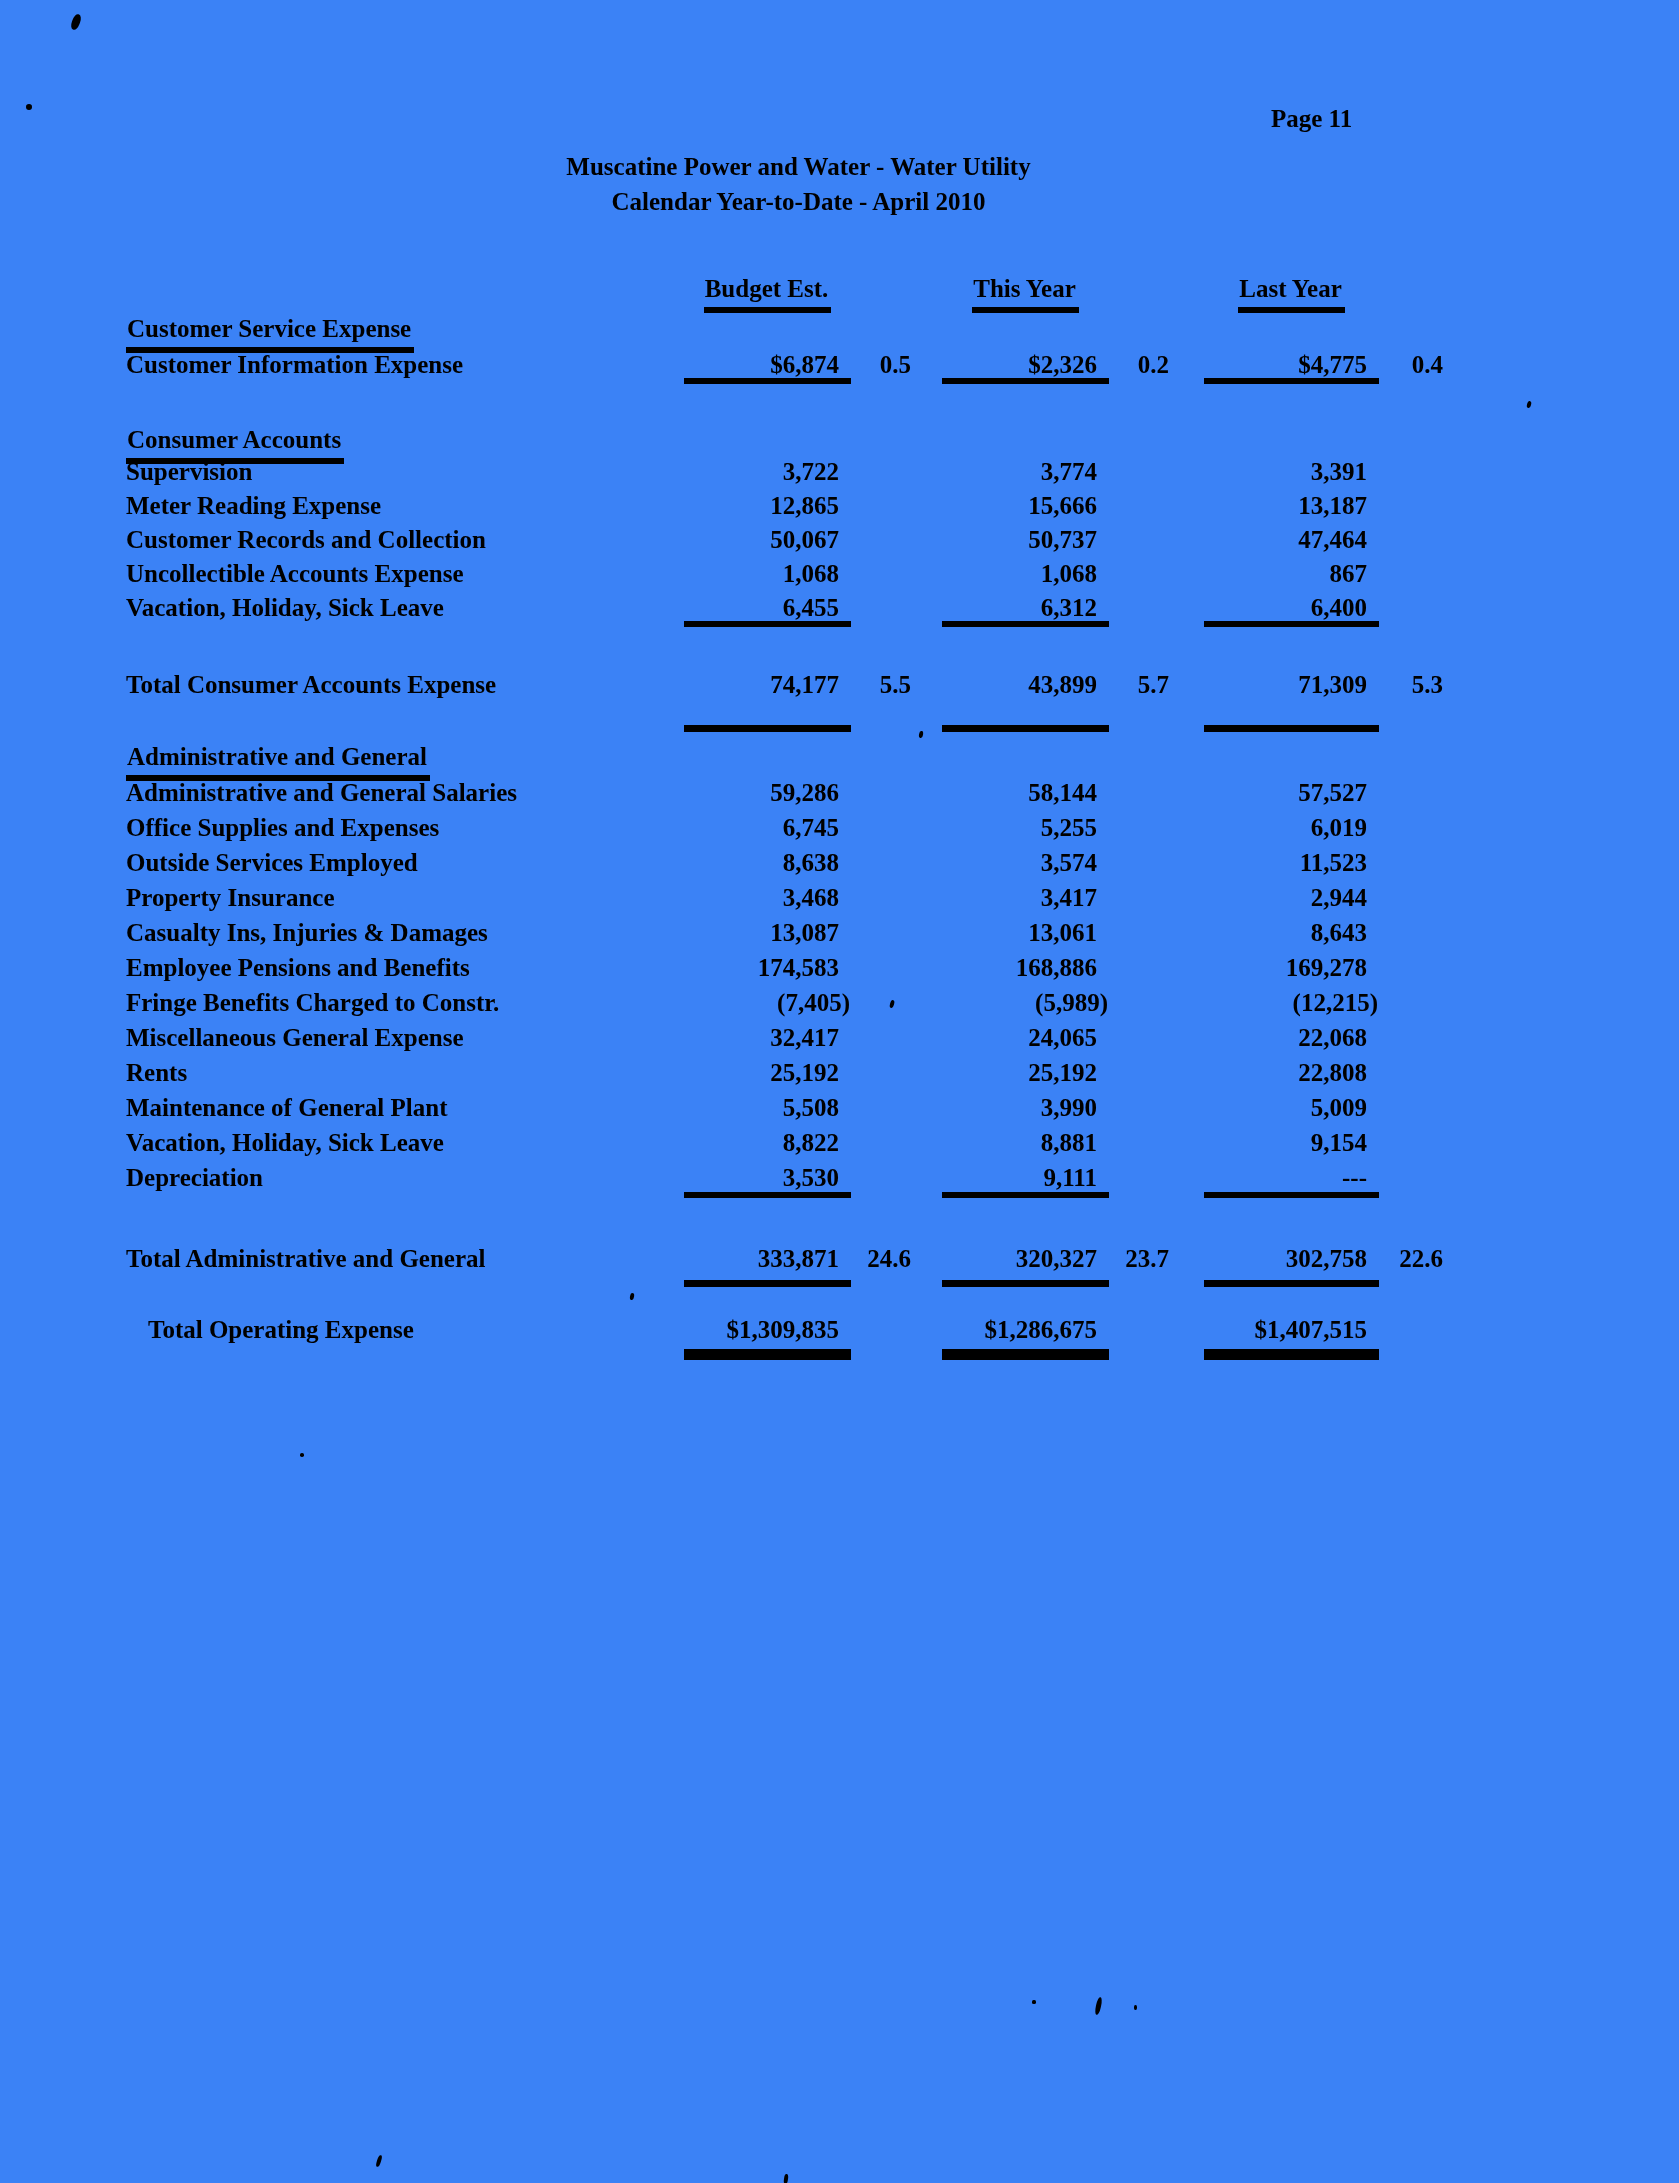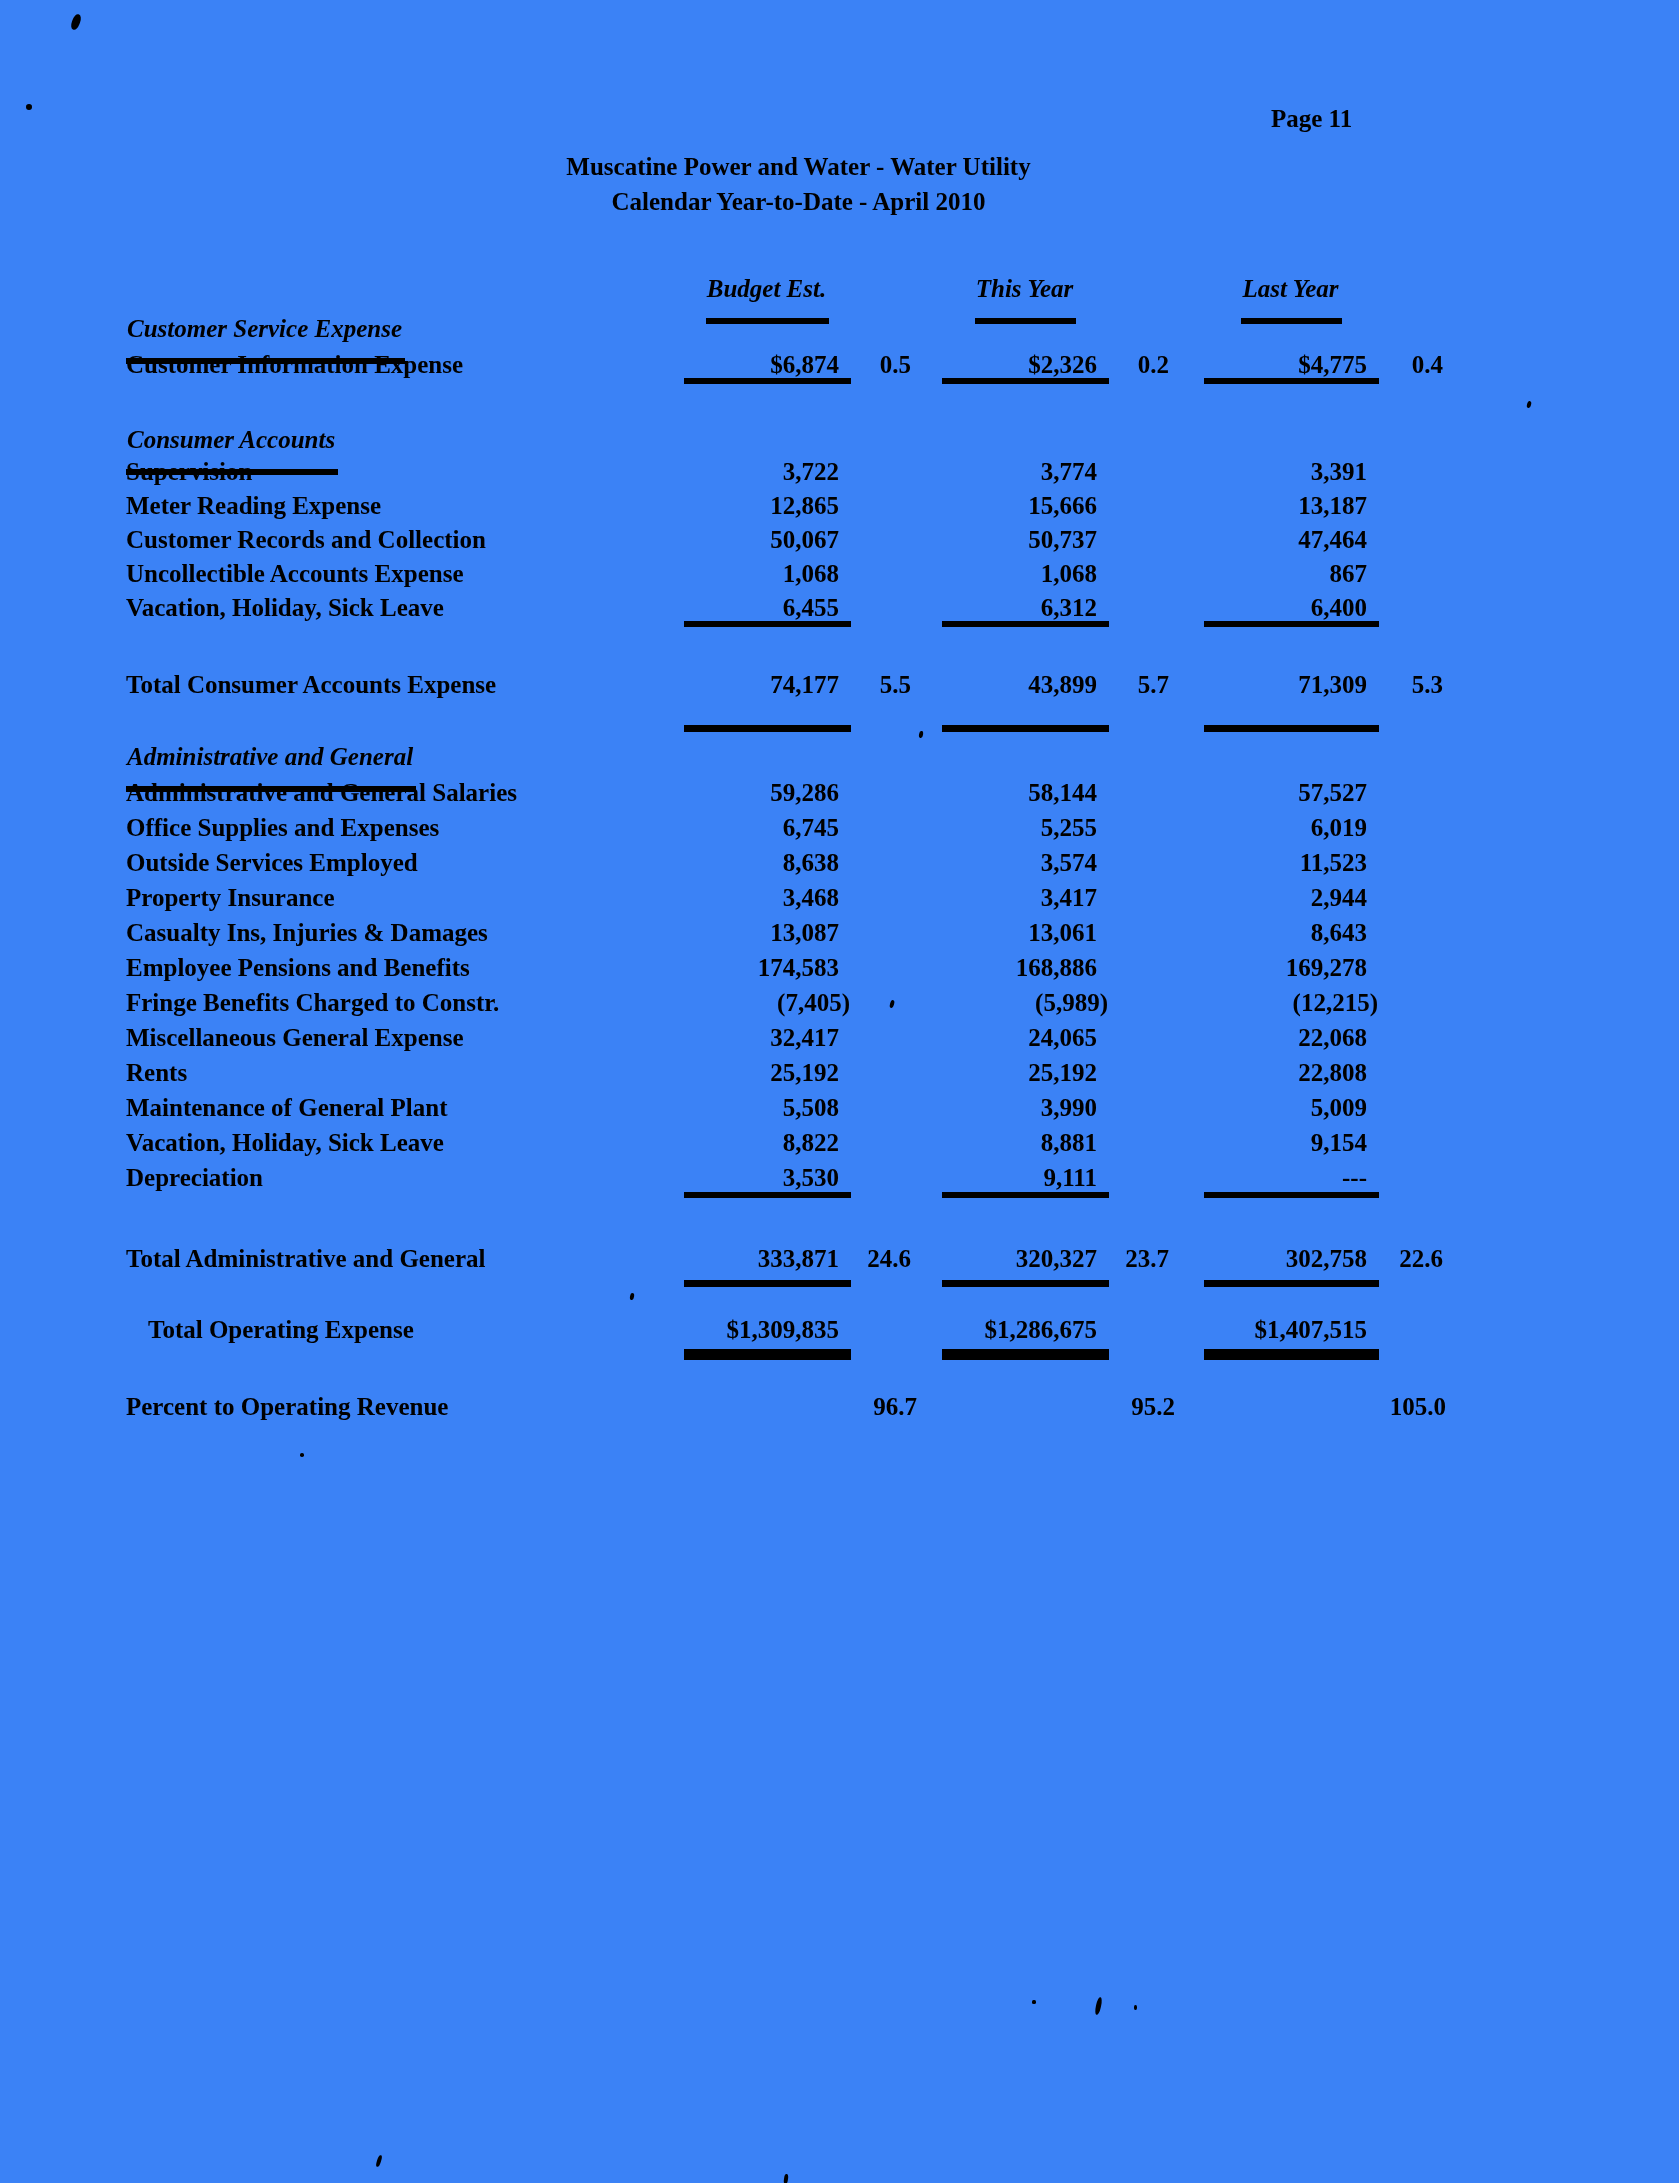--- a/index.html
+++ b/index.html
@@ -15,21 +15,21 @@
   .abs{position:absolute;left:126px;width:1319px;}
   #page-num{position:absolute;left:1271px;top:105px;font-size:25px;white-space:nowrap;}
   #titles{position:absolute;left:139px;top:149px;width:1319px;text-align:center;font-size:25px;line-height:35px;}
   .grid9{
     display:grid;
     grid-template-columns:558px 167px 66px 25px 167px 66px 29px 175px 67px;
     font-size:25px;
   }
   #col-headers{top:274px;}
   #col-headers .cell{text-align:center;}
-  .h-ul{display:inline-block;border-bottom:6px solid #000;padding:0 3px 15px 1px;font-style:italic;}
+  .h-ul{display:inline-block;border-bottom:6px solid #000;padding:0 3px 4px 1px;}
   .heading{position:absolute;left:126px;font-size:25px;white-space:nowrap;}
   #sec0-heading{top:315px;}
   #sec0-rows{top:350px;grid-auto-rows:34px;}
   #sec1-heading{top:426px;}
   #sec1-rows{top:457px;grid-auto-rows:34px;}
   #sec1-total{top:670px;grid-auto-rows:62px;}
   #sec2-heading{top:743px;}
   #sec2-rows{top:778px;grid-auto-rows:35px;}
   #sec2-total{top:1244px;grid-auto-rows:43px;}
   #total-operating{top:1315px;grid-auto-rows:41px;}
@@ -273,31 +273,20 @@
       <div class="cell amt dul">$1,309,835</div>
       <div class="cell pct"></div>
       <div class="cell gap"></div>
       <div class="cell amt dul">$1,286,675</div>
       <div class="cell pct"></div>
       <div class="cell gap"></div>
       <div class="cell amt dul">$1,407,515</div>
       <div class="cell pct pct-last"></div>
     </div>
 
-  <div class="abs grid9" id="percent-row">
-      <div class="cell label">Percent to Operating Revenue</div>
-      <div class="cell amt"></div>
-      <div class="cell pct pct0">96.7</div>
-      <div class="cell gap"></div>
-      <div class="cell amt"></div>
-      <div class="cell pct pct0">95.2</div>
-      <div class="cell gap"></div>
-      <div class="cell amt"></div>
-      <div class="cell pct pct0 pct-last">105.0</div>
-    </div>
 
   <div class="speck" style="left:72px;top:14px;width:8px;height:16px;transform:rotate(20deg);"></div>
   <div class="speck" style="left:26px;top:104px;width:6.4px;height:6.4px;"></div>
   <div class="speck" style="left:1527px;top:401px;width:4px;height:7.4px;transform:rotate(15deg);"></div>
   <div class="speck" style="left:919px;top:731px;width:4px;height:7.4px;transform:rotate(10deg);"></div>
   <div class="speck" style="left:890px;top:1000px;width:4px;height:8.4px;transform:rotate(15deg);"></div>
   <div class="speck" style="left:630px;top:1293px;width:3.5px;height:7.4px;transform:rotate(10deg);"></div>
   <div class="speck" style="left:300px;top:1453px;width:4px;height:4px;"></div>
   <div class="speck" style="left:1032px;top:2000px;width:3.5px;height:3.5px;"></div>
   <div class="speck" style="left:1096px;top:1997px;width:5px;height:18px;transform:rotate(12deg);"></div>

